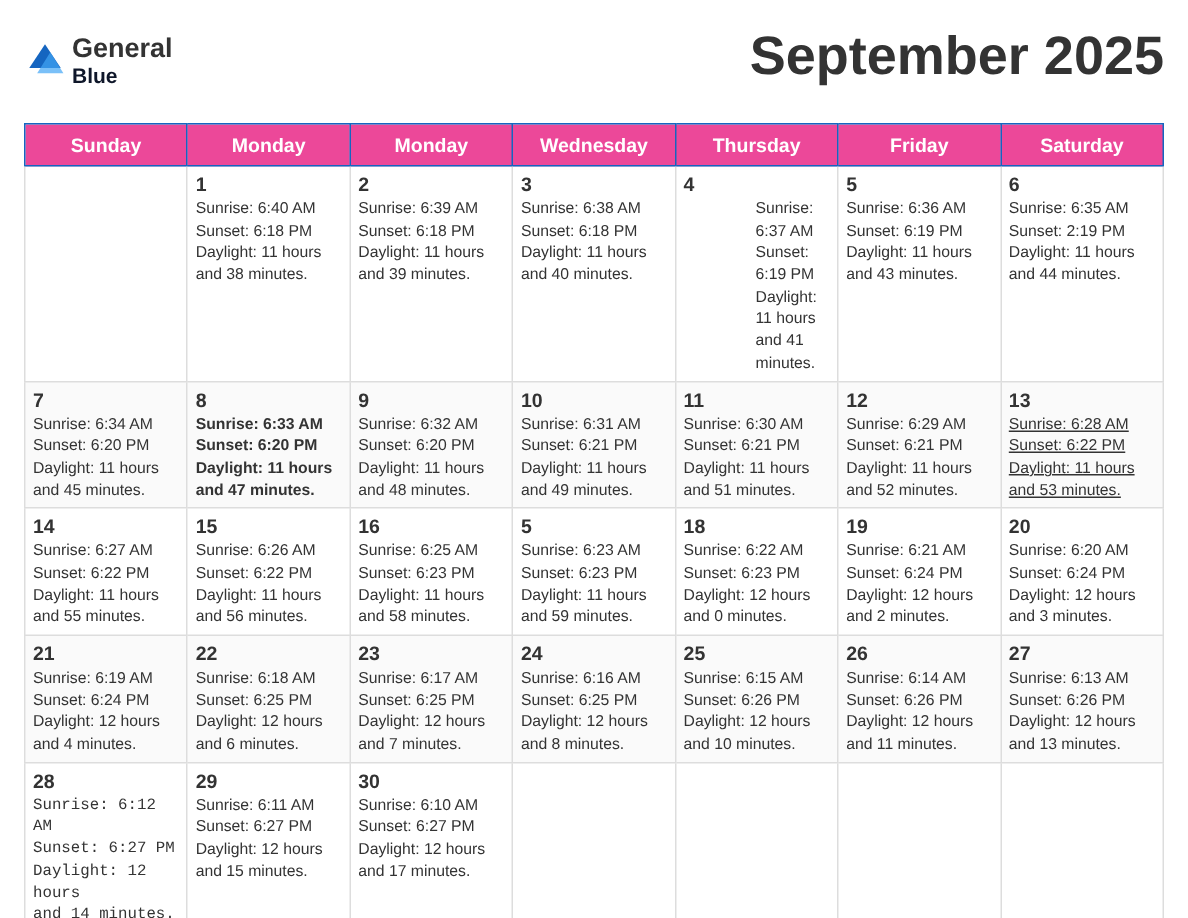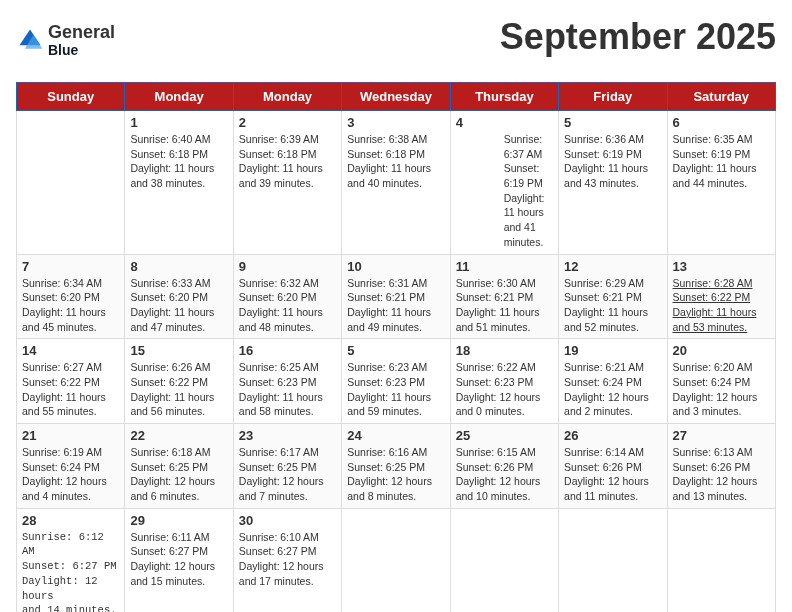--- a/index.html
+++ b/index.html
@@ -88,21 +88,21 @@
     .empty-cell {
       background: #f9f9f9;
     }
     tr:nth-child(even) td {
       background-color: #fafafa;
     }
     tr:nth-child(odd) td {
       background-color: #fff;
     }
     .calendar thead tr th {
-      background-color: #b91c1c;
+      background-color: #ec4899;
     }
   </style>
 </head>
 <body>
 
 <div class="header">
   <div class="logo">
     <svg class="logo-icon" viewBox="0 0 32 32" xmlns="http://www.w3.org/2000/svg">
       <polygon points="16,4 28,22 4,22" fill="#1565c0"></polygon>
       <polygon points="20,10 30,26 10,26" fill="#42a5f5" opacity="0.7"></polygon>
@@ -163,36 +163,36 @@
         <td>
           <span class="day-num">5</span>
           <div class="day-info" style="white-space: pre-line;">Sunrise: 6:36 AM
 Sunset: 6:19 PM
 Daylight: 11 hours
 and 43 minutes.</div>
         </td>
         <td>
           <span class="day-num">6</span>
           <div class="day-info" style="white-space: pre-line;">Sunrise: 6:35 AM
-Sunset: 6:19 PM
+Sunset: 2:19 PM
 Daylight: 11 hours
 and 44 minutes.</div>
         </td>
       </tr>
       <tr>
         <td>
           <span class="day-num">7</span>
           <div class="day-info" style="white-space: pre-line;">Sunrise: 6:34 AM
 Sunset: 6:20 PM
 Daylight: 11 hours
 and 45 minutes.</div>
         </td>
         <td>
           <span class="day-num">8</span>
-          <div class="day-info" style="white-space: pre-line;">Sunrise: 6:33 AM
+          <div class="day-info" style="white-space: pre-line; font-weight: bold;">Sunrise: 6:33 AM
 Sunset: 6:20 PM
 Daylight: 11 hours
 and 47 minutes.</div>
         </td>
         <td>
           <span class="day-num">9</span>
           <div class="day-info" style="white-space: pre-line;">Sunrise: 6:32 AM
 Sunset: 6:20 PM
 Daylight: 11 hours
 and 48 minutes.</div>

